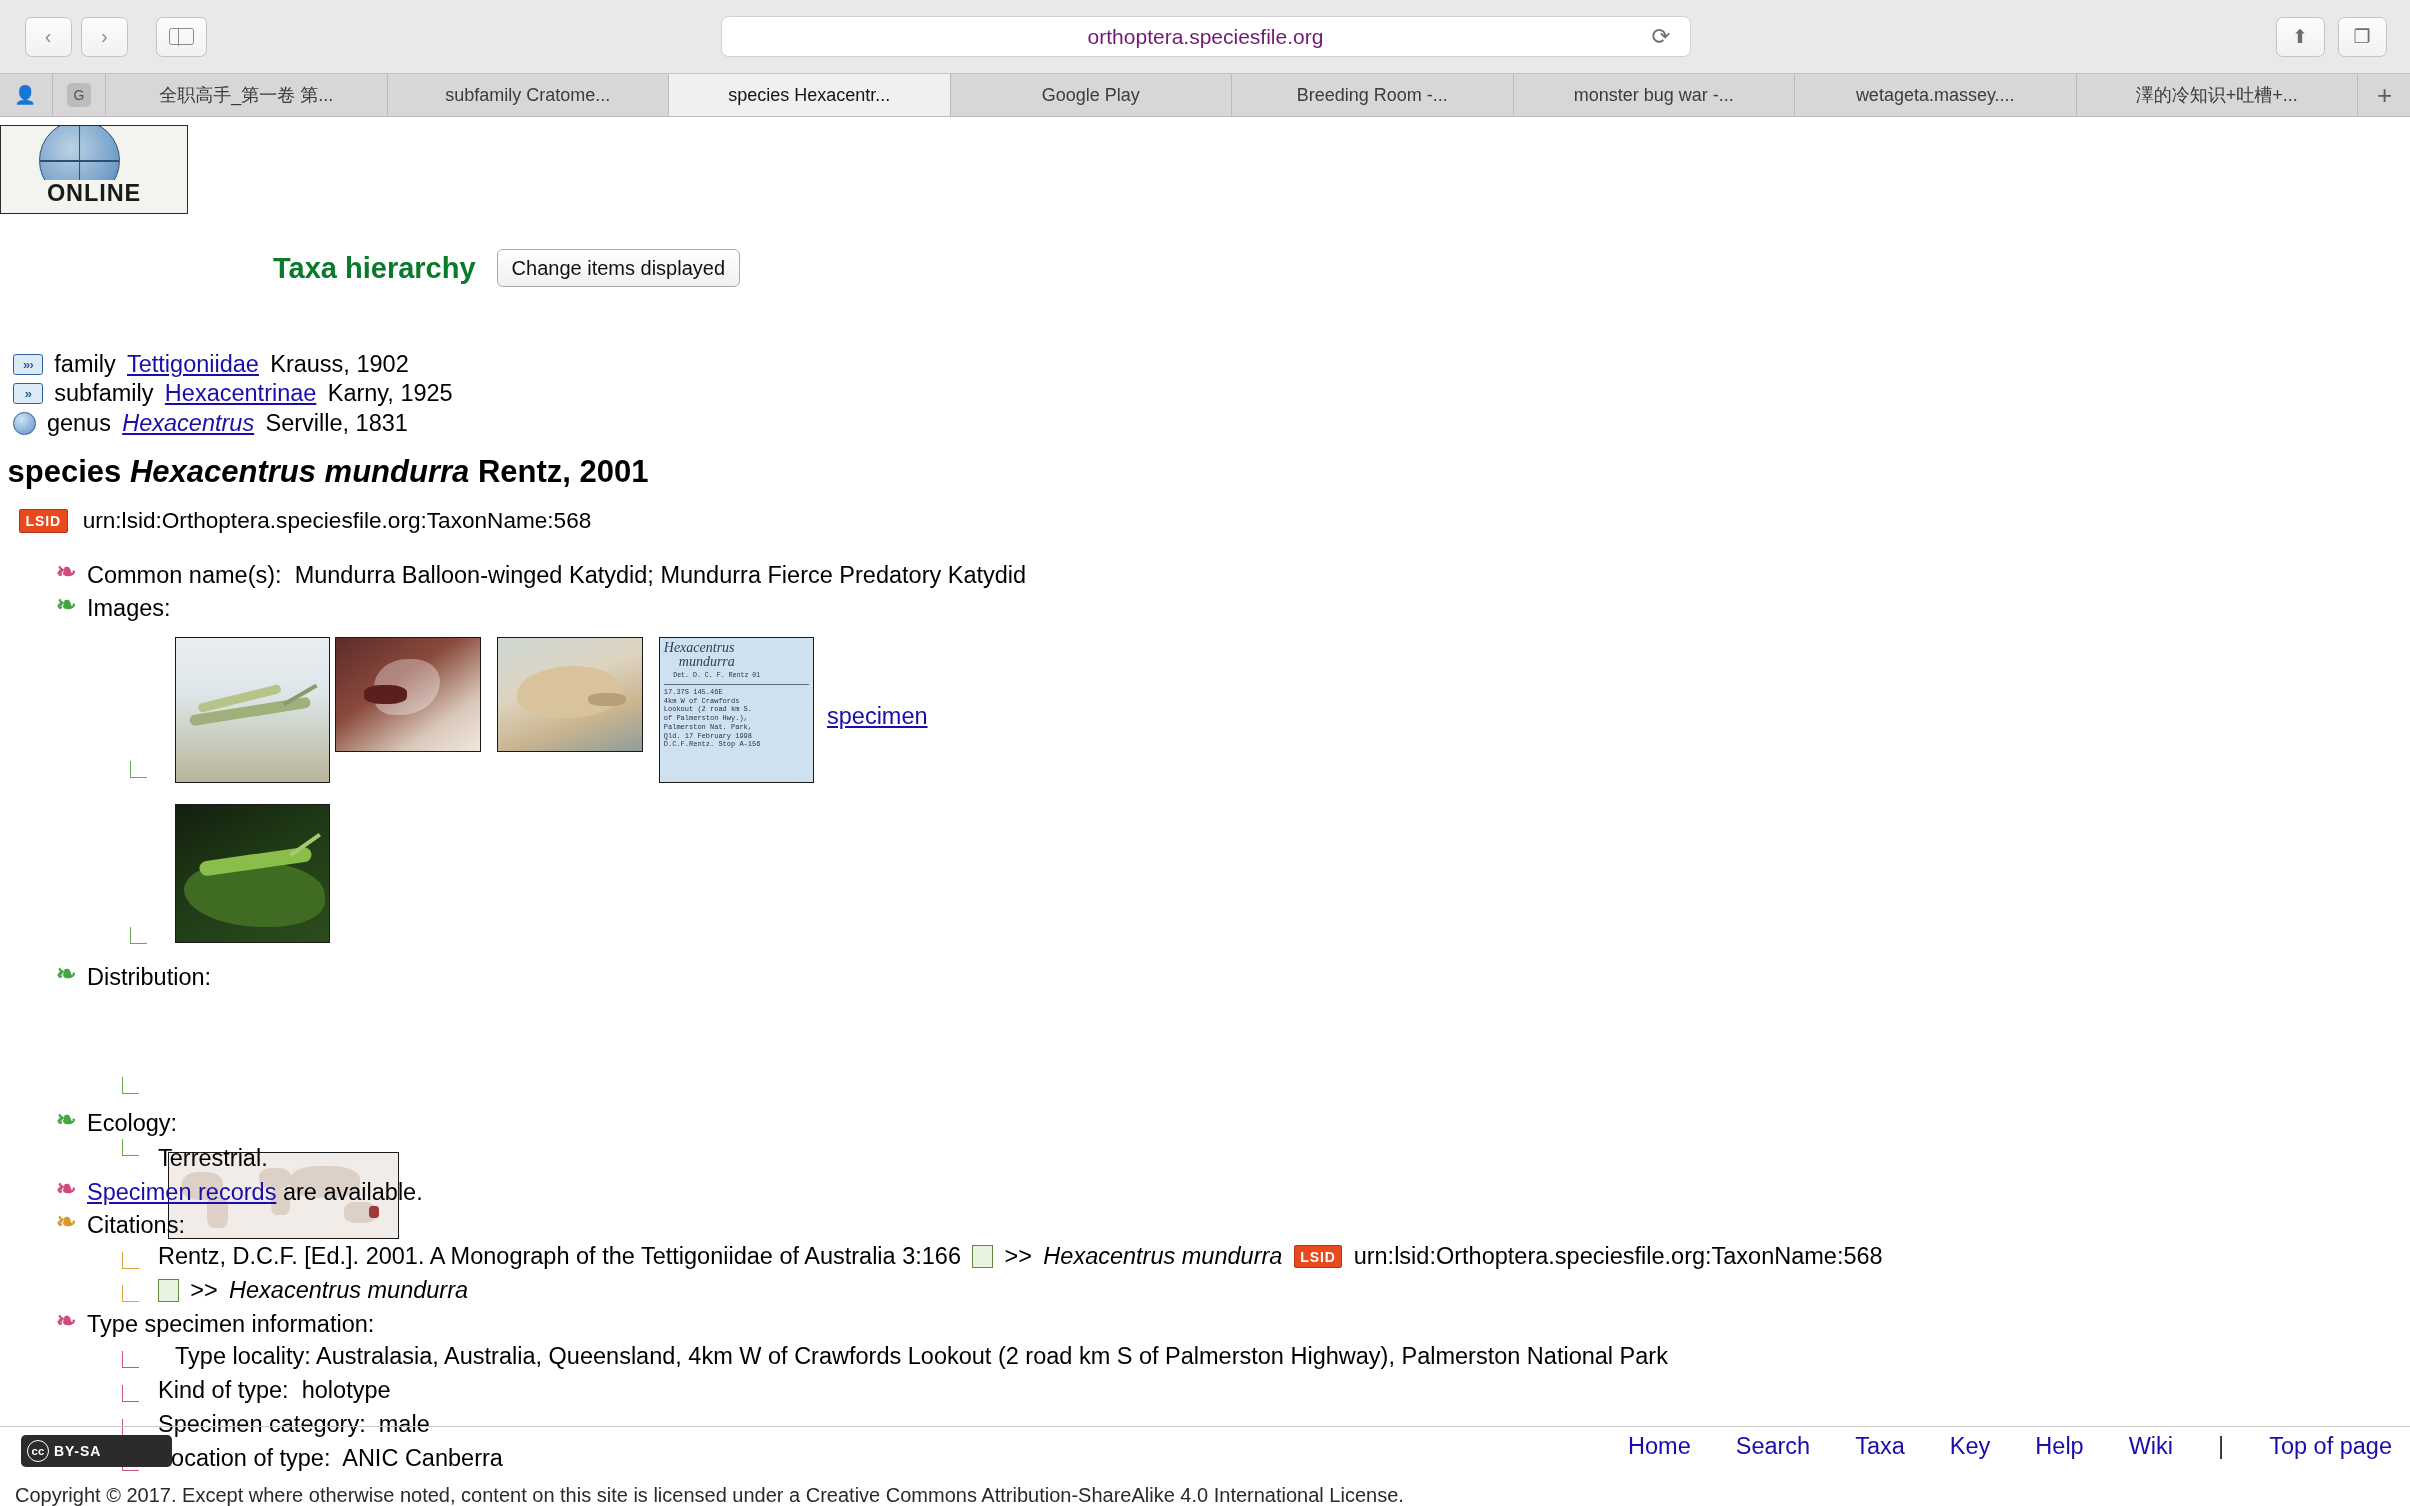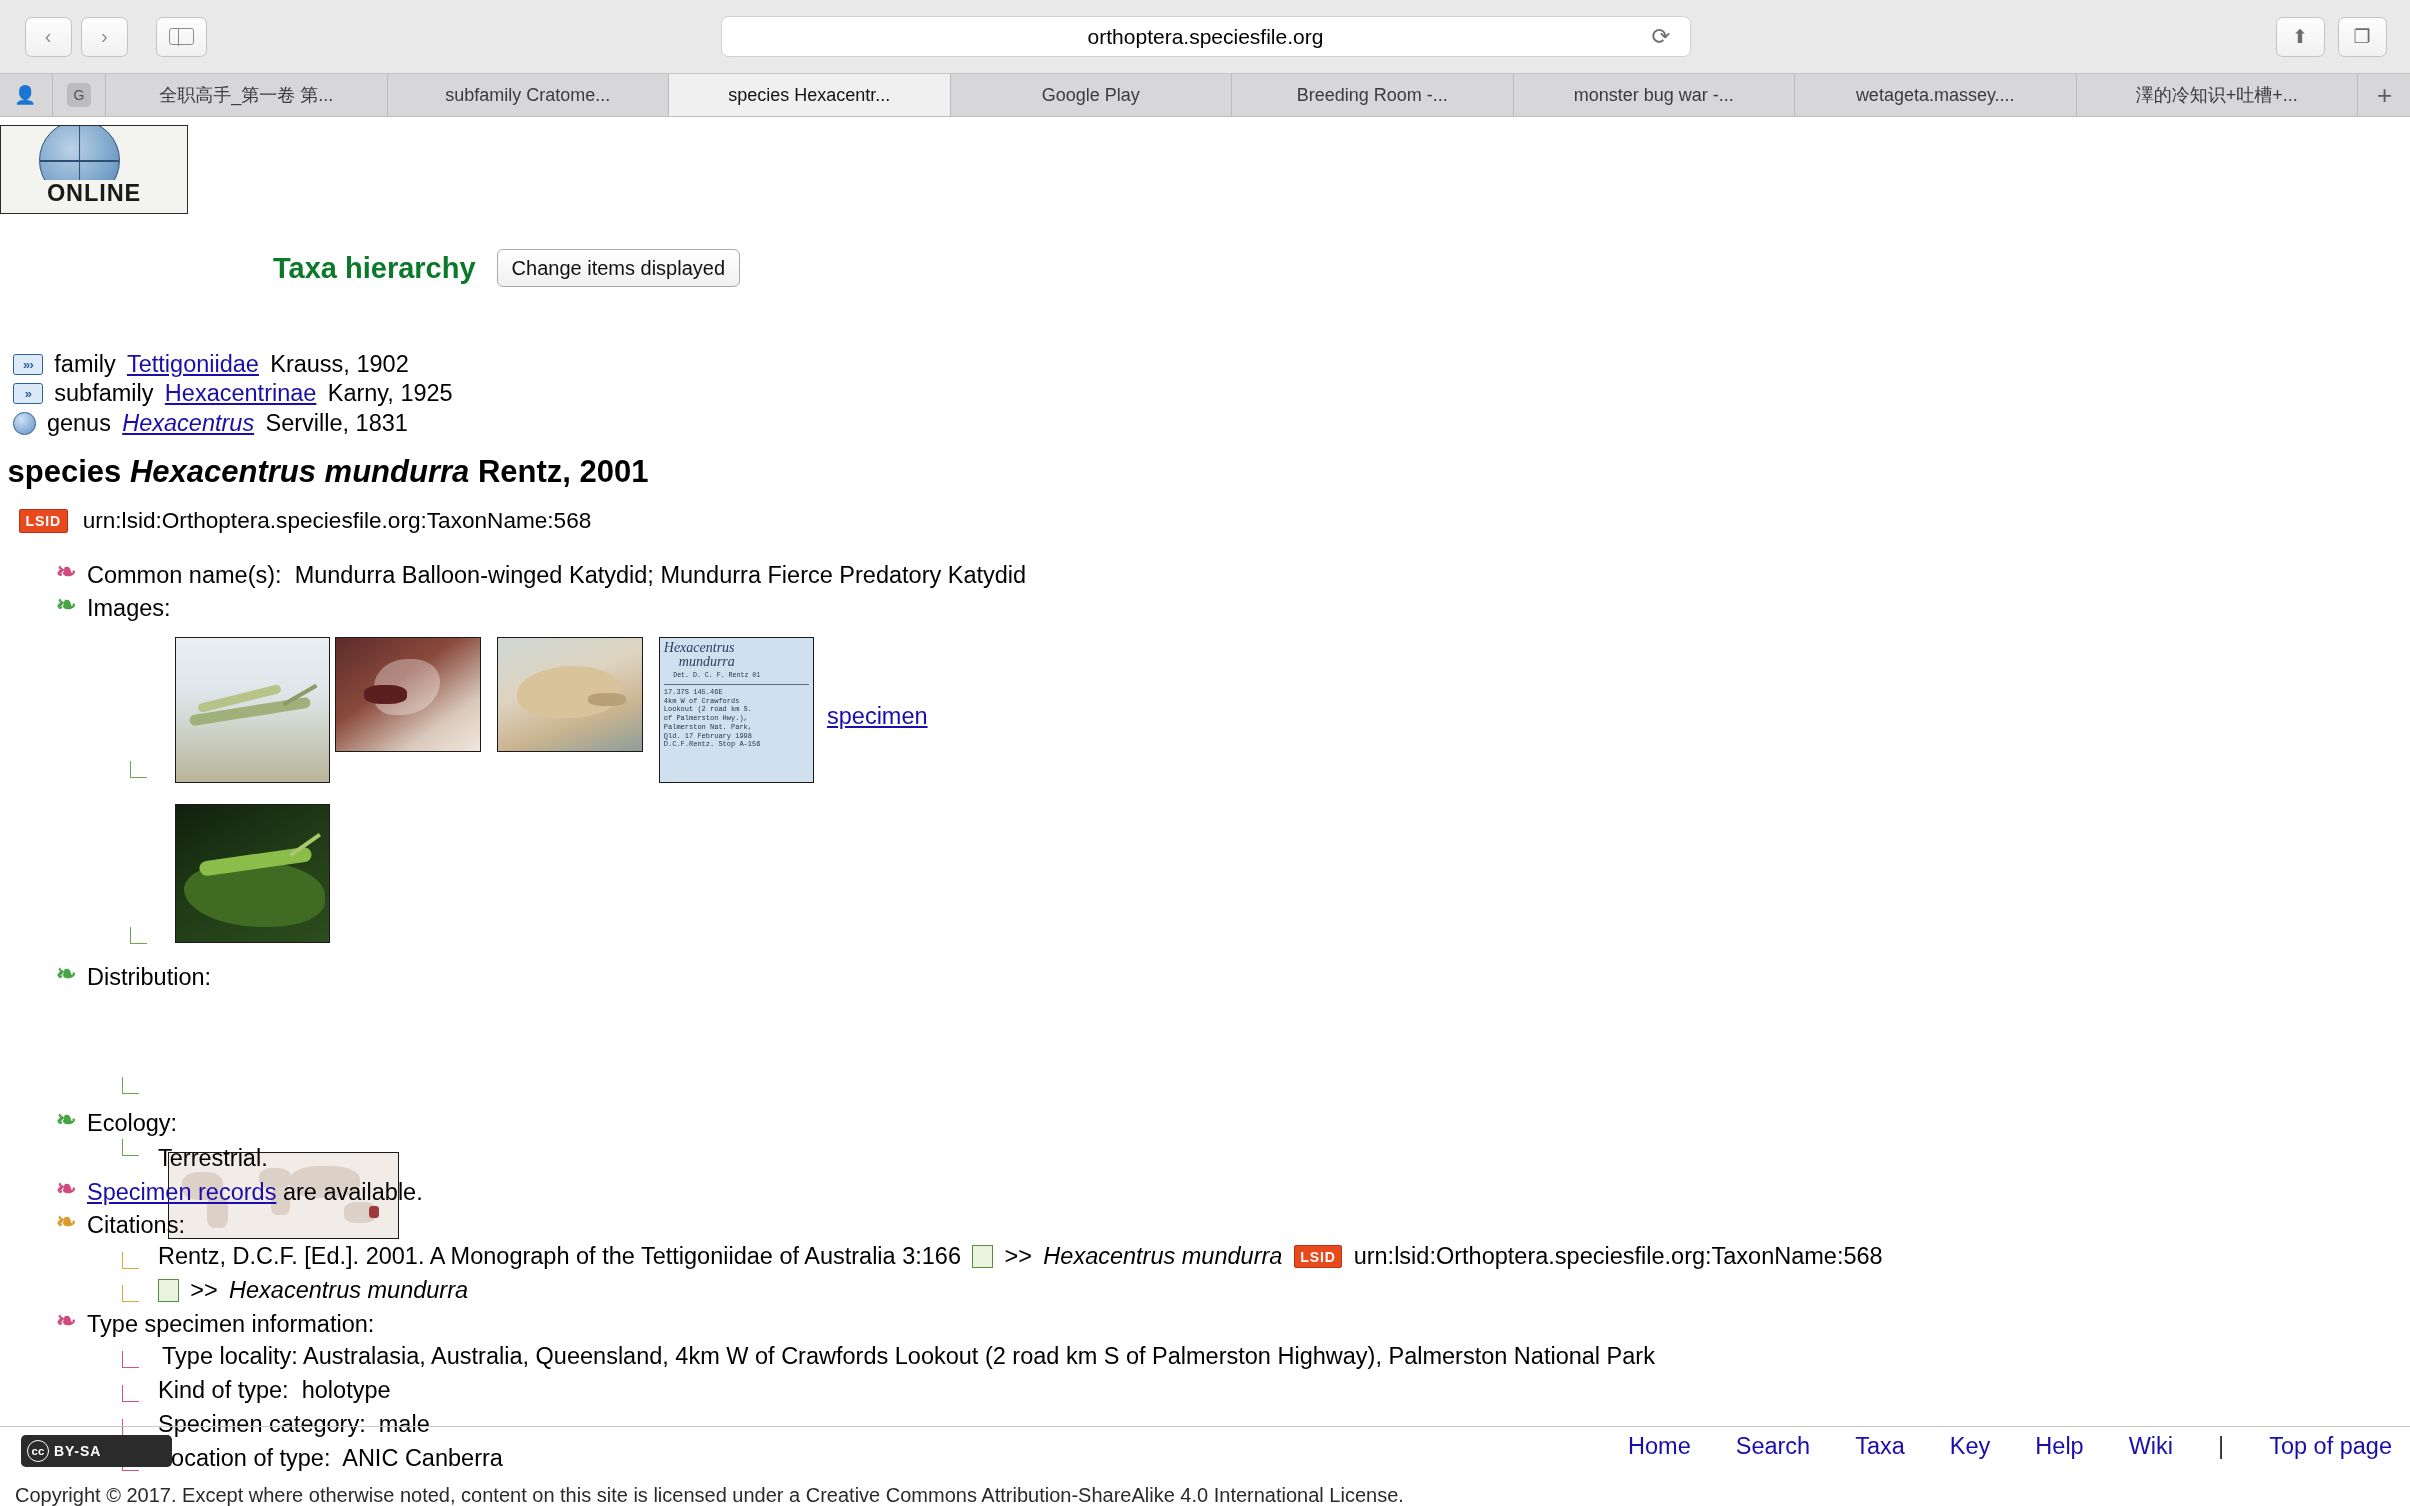--- a/index.html
+++ b/index.html
@@ -62,21 +62,21 @@
     background: #ffffff;
     border: 0.9px solid #d0d0d2;
     border-radius: 7.5px;
     display: flex;
     align-items: center;
     justify-content: center;
     position: absolute;
   }
   .url-text {
     font-size: 21px;
-    color: #000000;
+    color: #701a75;
   }
   .reload-icon {
     position: absolute;
     right: 19px;
     font-size: 22.6px;
     color: #707070;
   }
   .right-group {
     margin-left: auto;
     display: flex;
@@ -574,21 +574,21 @@
   <div class="row-text" style="left:158px; top:1160px; display:flex; align-items:center; gap:11.3px">
     <span style="width:21px;height:22.6px;background:#e8f3e0;border:0.9px solid #5c8a3f;display:inline-block"></span>
     <span>&gt;&gt;</span>
     <i>Hexacentrus mundurra</i>
   </div>
 
   <span class="bullet pink" style="left:56px; top:1194px">❧</span>
   <div class="row-text" style="left:87px; top:1194px">Type specimen information:</div>
 
   <div class="elbow pink" style="left:122px; top:1234px"></div>
-  <div class="row-text" style="left:162px; top:1226px">
+  <div class="row-text" style="left:175px; top:1226px">
     <span>Type locality:</span>
     <span>Australasia, Australia, Queensland, 4km W of Crawfords Lookout (2 road km S of Palmerston Highway), Palmerston National Park</span>
   </div>
 
   <div class="elbow pink" style="left:122px; top:1268px"></div>
   <div class="row-text" style="left:158px; top:1260px">
     <span>Kind of type:</span>&nbsp;
     <span>holotype</span>
   </div>
 

